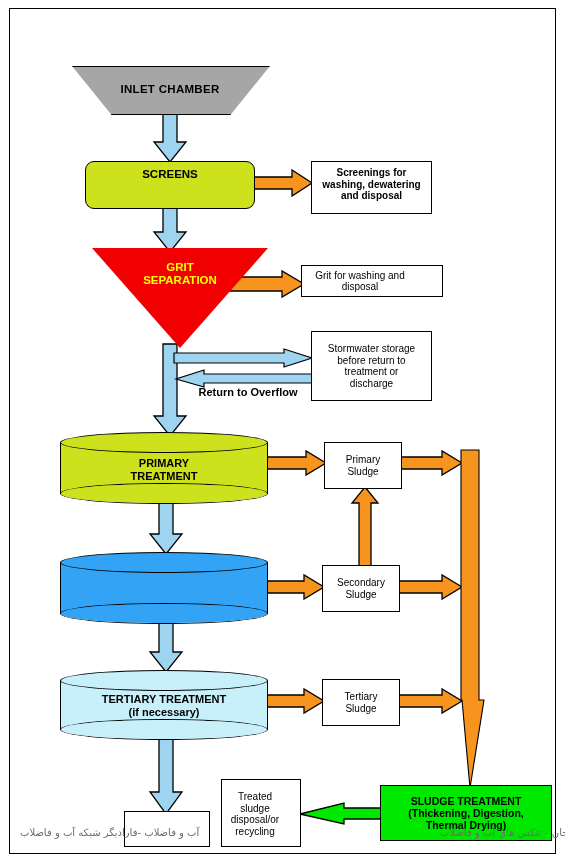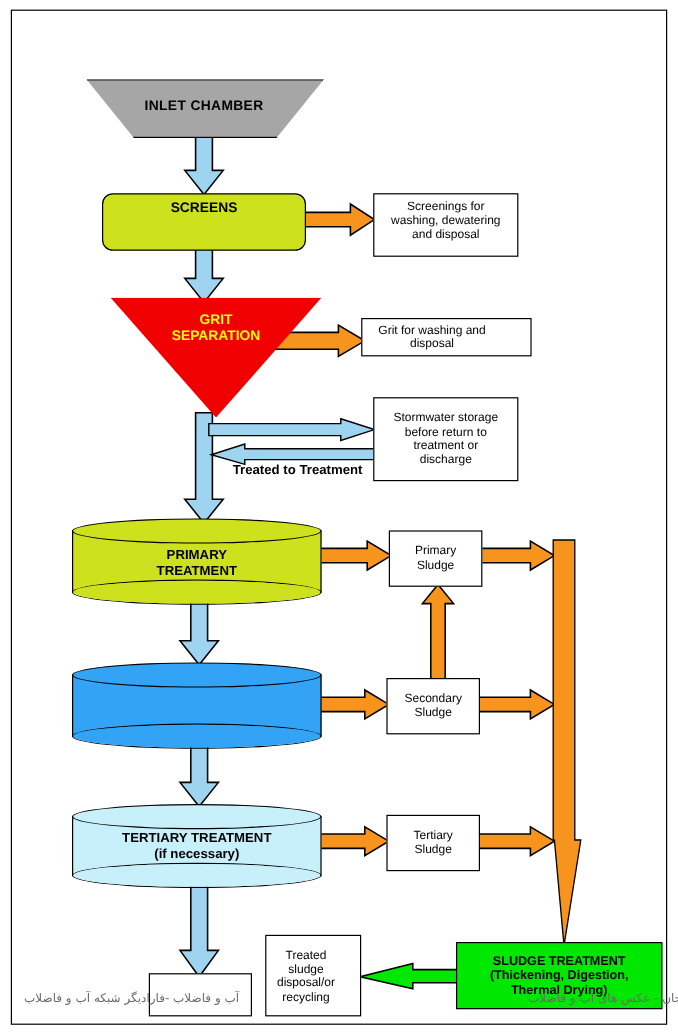--- a/index.html
+++ b/index.html
@@ -42,21 +42,21 @@
 
   #tertiary{left:60px;top:670px;width:208px;height:70px;}
   #tertiary .body,#tertiary .top,#tertiary .botfill{background:#c8f0fb;}
   #tertiary-text{left:60px;top:687px;width:208px;height:38px;font-size:11px;font-weight:700;color:#000;}
 
   
   .wbox{background:#fff;border:1.5px solid #000;}
   .wtext{font-size:10px;color:#000;font-weight:400;}
 
   #bx-screenings{left:311px;top:161px;width:121px;height:53px;}
-  #bx-screenings-t{left:311px;top:161px;width:121px;height:47px;}
+  #bx-screenings-t{left:311px;top:161px;width:121px;height:47px;font-weight:bold;}
   #bx-grit{left:301px;top:265px;width:142px;height:32px;}
   #bx-grit-t{left:301px;top:265px;width:118px;height:32px;}
   #bx-storm{left:311px;top:331px;width:121px;height:70px;}
   #bx-storm-t{left:311px;top:331px;width:121px;height:70px;}
 
   #bx-ps{left:324px;top:442px;width:78px;height:47px;}
   #bx-ps-t{left:324px;top:442px;width:78px;height:47px;}
   #bx-ss{left:322px;top:565px;width:78px;height:47px;}
   #bx-ss-t{left:322px;top:565px;width:78px;height:47px;}
   #bx-ts{left:322px;top:679px;width:78px;height:47px;}
@@ -273,17 +273,17 @@
 disposal/or
 recycling</div>
 
   <div id="bx-final" class="node wbox"></div>
 
   <div id="sludge" class="node"></div>
   <div id="sludge-t" class="lbl">SLUDGE TREATMENT
 (Thickening, Digestion,
 Thermal Drying)</div>
 
-  <div class="lbl" style="left:176px;top:384px;width:144px;height:16px;font-size:11px;font-weight:700;color:#000;">Treated to Treatment</div>
+  <div class="lbl" style="left:176px;top:384px;width:144px;height:16px;font-size:11px;font-weight:700;color:#000;">Return to Overflow</div>
 
   <div id="wm1" class="wm">آب و فاضلاب -فاراديگر شبکه آب و فاضلاب</div>
   <div id="wm2" class="wm">و برازجان - عکس های آب و فاضلاب</div>
 </div>
 
 </body></html>

